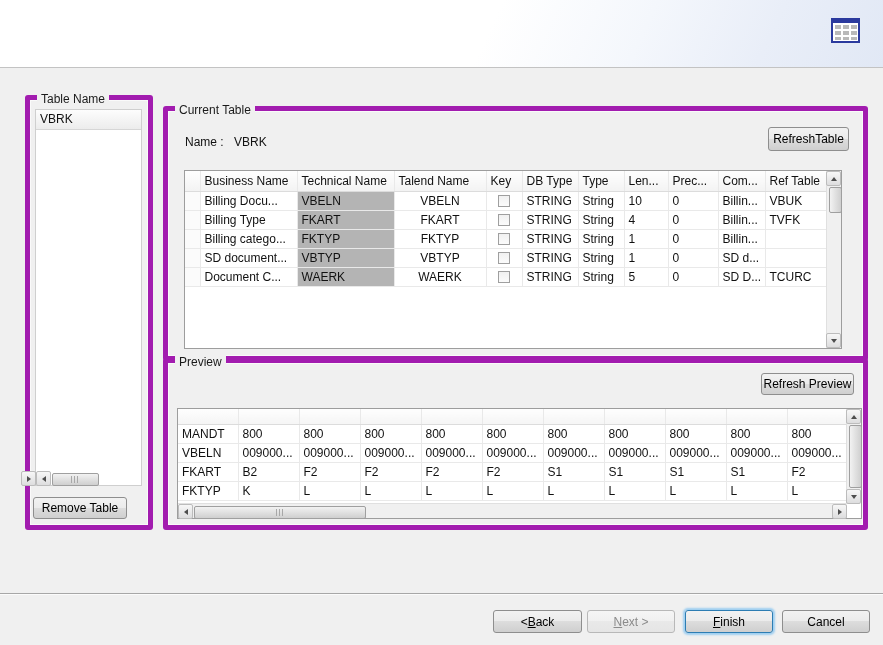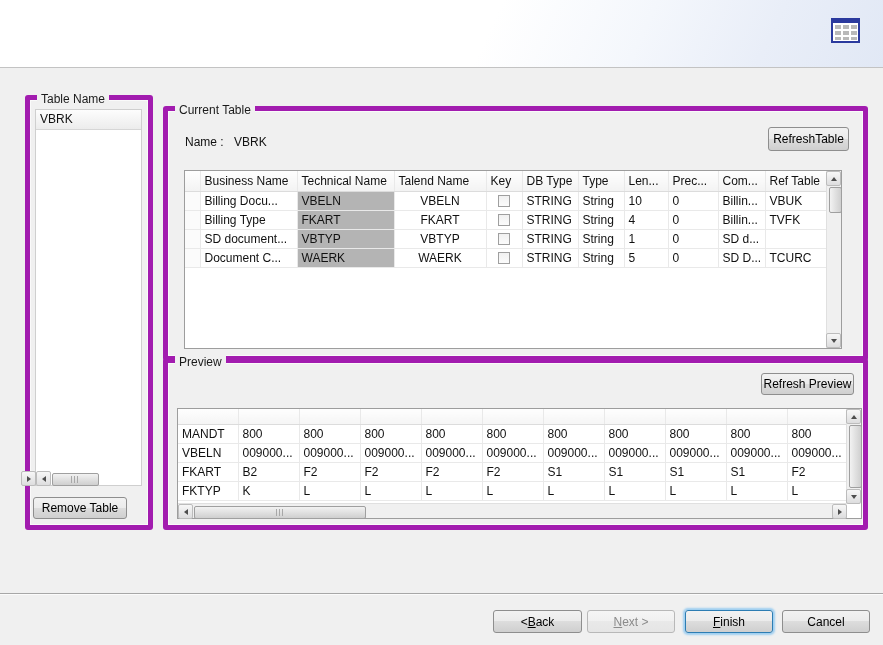--- a/index.html
+++ b/index.html
@@ -195,20 +195,35 @@
             </td>
             <td>STRING</td>
             <td>String</td>
             <td>4</td>
             <td>0</td>
             <td>Billin...</td>
             <td>TVFK</td>
           </tr>
           <tr>
             <td class="cell-sel"></td>
+            <td>Billing catego...</td>
+            <td class="cell-technical">FKTYP</td>
+            <td class="cell-talend">FKTYP</td>
+            <td>
+              <div class="chk"></div>
+            </td>
+            <td>STRING</td>
+            <td>String</td>
+            <td>1</td>
+            <td>0</td>
+            <td>Billin...</td>
+            <td></td>
+          </tr>
+          <tr>
+            <td class="cell-sel"></td>
             <td>SD document...</td>
             <td class="cell-technical">VBTYP</td>
             <td class="cell-talend">VBTYP</td>
             <td>
               <div class="chk"></div>
             </td>
             <td>STRING</td>
             <td>String</td>
             <td>1</td>
             <td>0</td>

